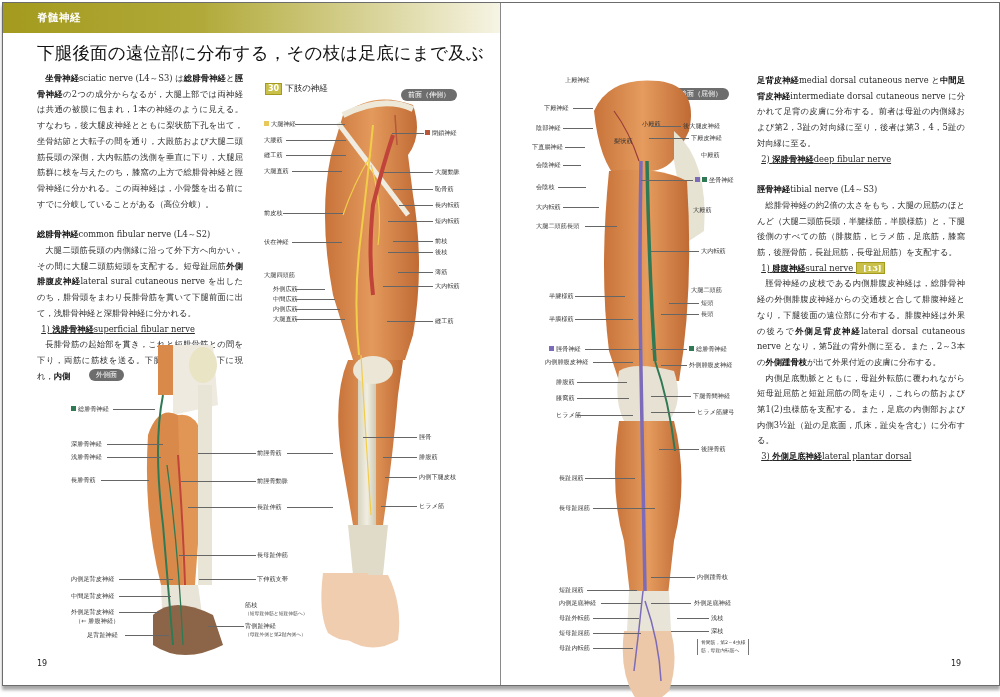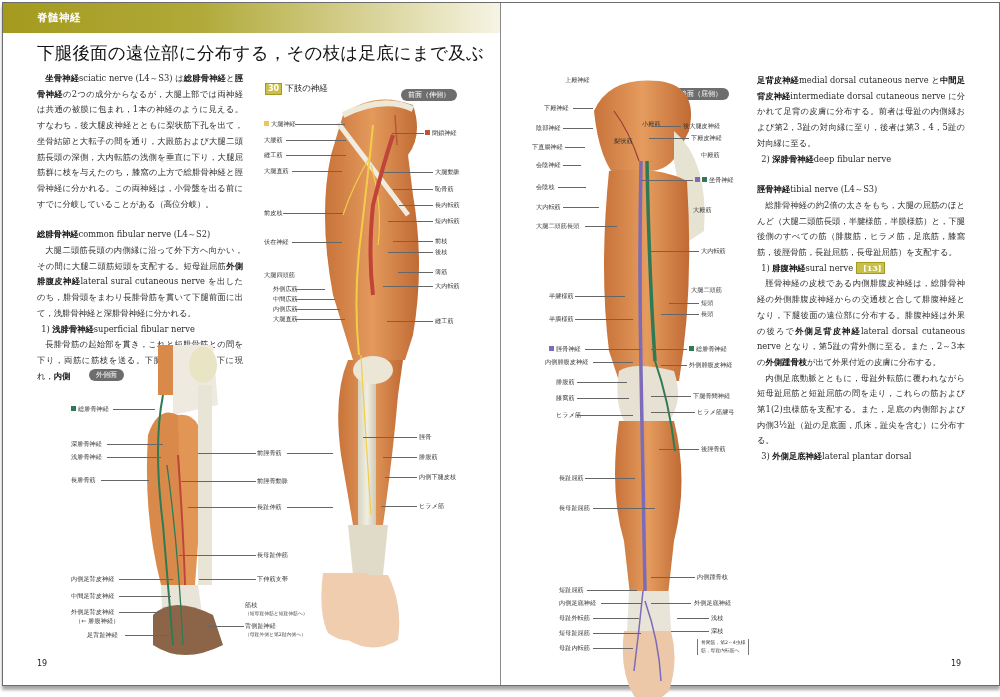--- a/index.html
+++ b/index.html
@@ -40,21 +40,21 @@
     white-space: nowrap; letter-spacing: 0.2px;
   }
 
   
   .text-block {
     position: absolute; font-size: 8.3px; line-height: 15.7px; color: #2b2b2b;
     text-align: justify;
   }
   .text-block p { margin: 0; text-indent: 1em; }
   .text-block p.noindent { text-indent: 0; }
-  .text-block p.sub { text-indent: 0.5em; }
+  .text-block p.sub { text-indent: 0.5em; text-decoration: underline; }
   .text-block b { font-weight: bold; color: #111; }
   .text-block .gap { height: 15px; }
 
   
   .fig-title { position: absolute; font-family: "DejaVu Sans", sans-serif; font-size: 8.5px; color: #222; white-space: nowrap; }
   .fig-num {
     display: inline-block; background: #c9c04a; color: #fff; font-size: 8px; font-weight: bold;
     padding: 0 2px; margin-right: 3px; border: 1px solid #a39a1e; line-height: 10px;
   }
   .pill {

